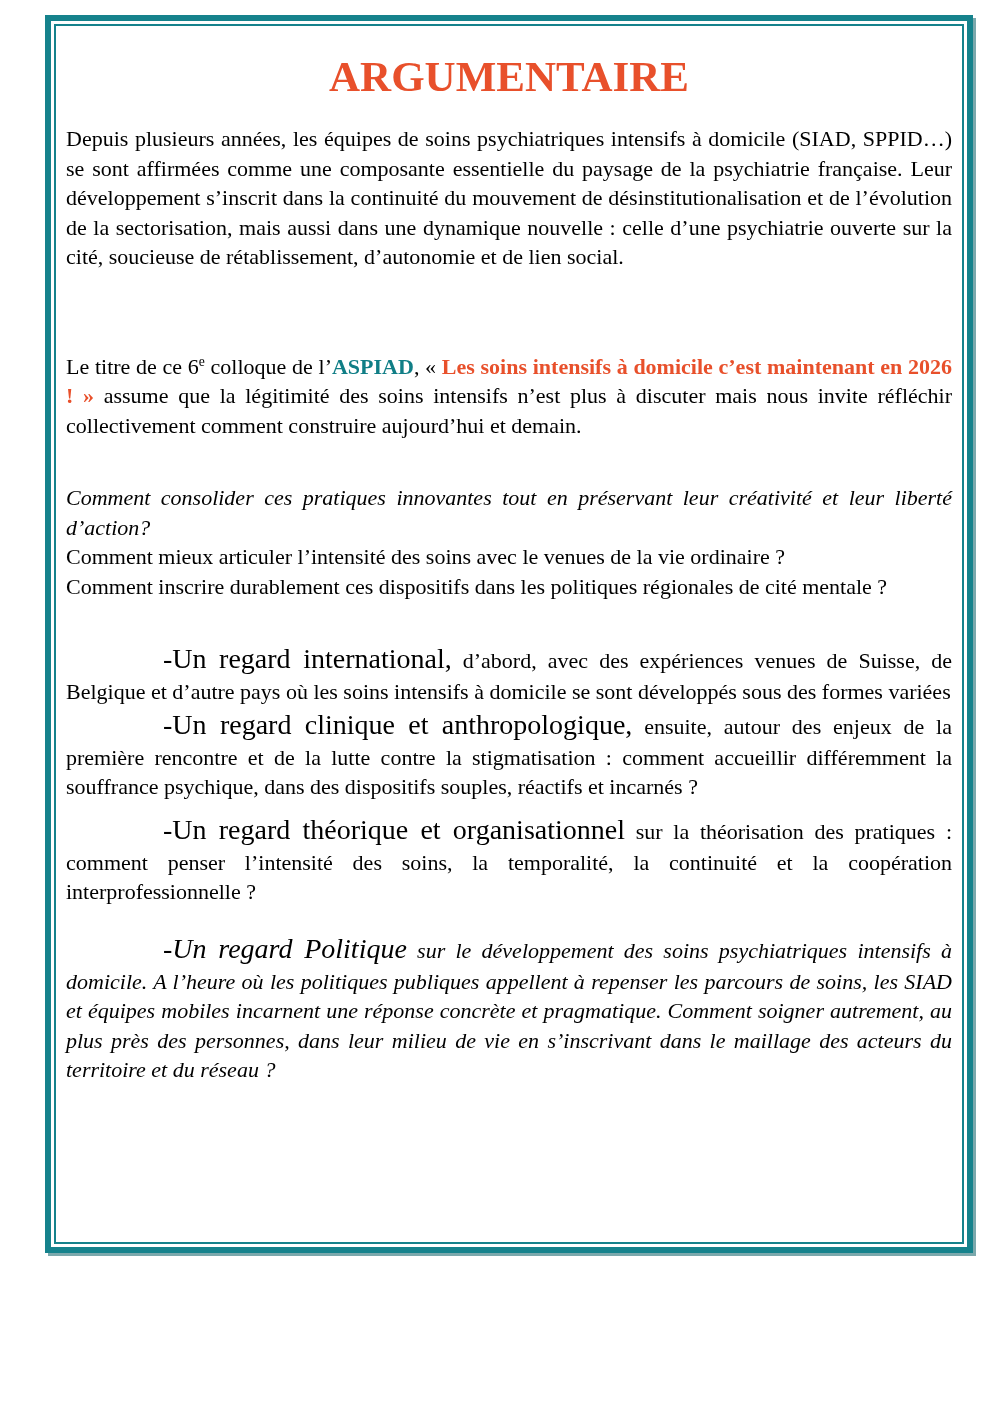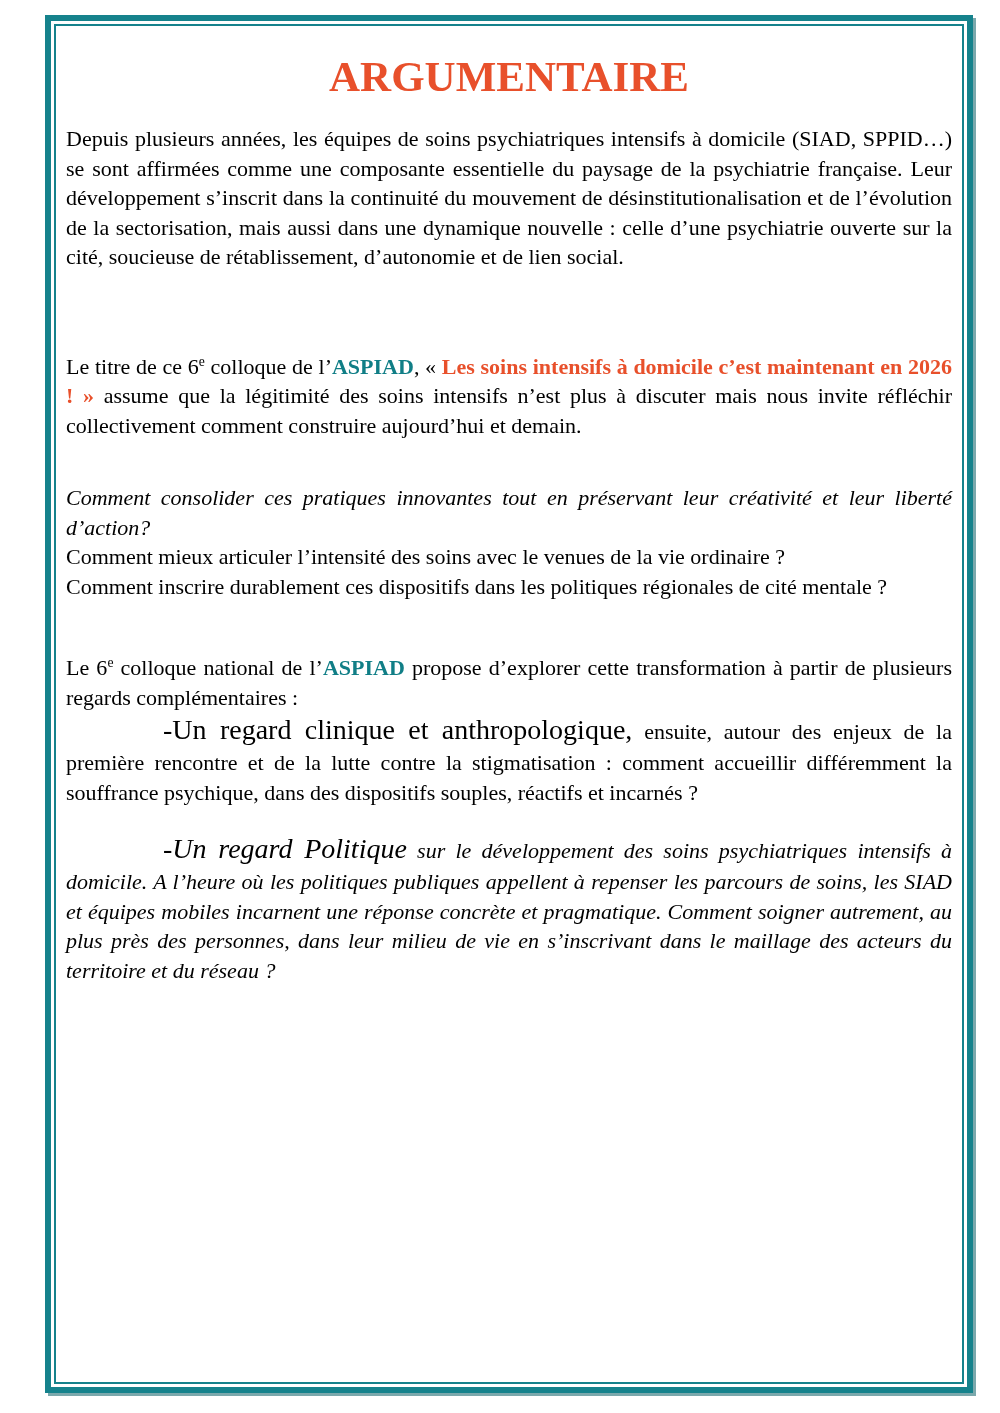--- a/index.html
+++ b/index.html
@@ -19,21 +19,21 @@
   }
   .page {
     position: relative;
     width: 1000px; height: 1413px;
     background: var(--paper);
     overflow: hidden;
   }
   .frame-outer {
     position: absolute;
     left: 45px; top: 15px;
-    width: 928px; height: 1378px;
+    width: 928px; height: 1238px;
     border: 6px solid var(--teal);
     box-shadow: 3px 3px 0 rgba(14, 96, 103, 0.55);
   }
   .frame-inner {
     position: absolute;
     inset: 3px;
     border: 2px solid var(--teal);
   }
   .content {
     position: absolute;
@@ -83,24 +83,25 @@
         <p class="para p-intro"><span>Depuis plusieurs années, les équipes de soins psychiatriques intensifs à domicile (SIAD, SPPID…) se sont affirmées comme une composante essentielle du paysage de la psychiatrie française. Leur développement s’inscrit dans la continuité du mouvement de désinstitutionalisation et de l’évolution de la sectorisation, mais aussi dans une dynamique nouvelle : celle d’une psychiatrie ouverte sur la cité, soucieuse de rétablissement, d’autonomie et de lien social.</span></p>
 
         <p class="para p-colloque"><span>Le titre de ce 6</span><sup>e</sup><span> colloque de l’</span><span class="seg-teal">ASPIAD</span><span>, « </span><span class="seg-orange">Les soins intensifs à domicile c’est maintenant en 2026 ! »</span><span> assume que la légitimité des soins intensifs n’est plus à discuter mais nous invite réfléchir collectivement comment construire aujourd’hui et demain.</span></p>
 
         <p class="para p-q1"><span>Comment consolider ces pratiques innovantes tout en préservant leur créativité et leur liberté d’action?</span></p>
 
         <p class="para p-q2"><span>Comment mieux articuler l’intensité des soins avec le venues de la vie ordinaire ?</span></p>
 
         <p class="para p-q3"><span>Comment inscrire durablement ces dispositifs dans les politiques régionales de cité mentale ?</span></p>
 
-        <p class="para p-lead"><span>Le 6</span><sup>e</sup><span> colloque national de l’</span><span class="seg-teal">ASPIAD</span><span> propose d’explorer cette transformation à partir de plusieurs regards complémentaires :</span></p>
 
+        <p class="para regard p-regard-1"><span class="seg-big">-Un regard international,</span><span> d’abord, avec des expériences venues de Suisse, de Belgique et d’autre pays où les soins intensifs à domicile se sont développés sous des formes variées</span></p>
 
         <p class="para regard p-regard-2"><span class="seg-big">-Un regard clinique et anthropologique,</span><span> ensuite, autour des enjeux de la première rencontre et de la lutte contre la stigmatisation : comment accueillir différemment la souffrance psychique, dans des dispositifs souples, réactifs et incarnés ?</span></p>
 
+        <p class="para regard p-regard-3"><span class="seg-big">-Un regard théorique et organisationnel</span><span> sur la théorisation des pratiques : comment penser l’intensité des soins, la temporalité, la continuité et la coopération interprofessionnelle ?</span></p>
 
         <p class="para regard p-regard-4"><span class="seg-big">-Un regard Politique</span><span> sur le développement des soins psychiatriques intensifs à domicile. A l’heure où les politiques publiques appellent à repenser les parcours de soins, les SIAD et équipes mobiles incarnent une réponse concrète et pragmatique. Comment soigner autrement, au plus près des personnes, dans leur milieu de vie en s’inscrivant dans le maillage des acteurs du territoire et du réseau ?</span></p>
 
       </div>
     </div>
   </div>
 </div>
 
 </body></html>

